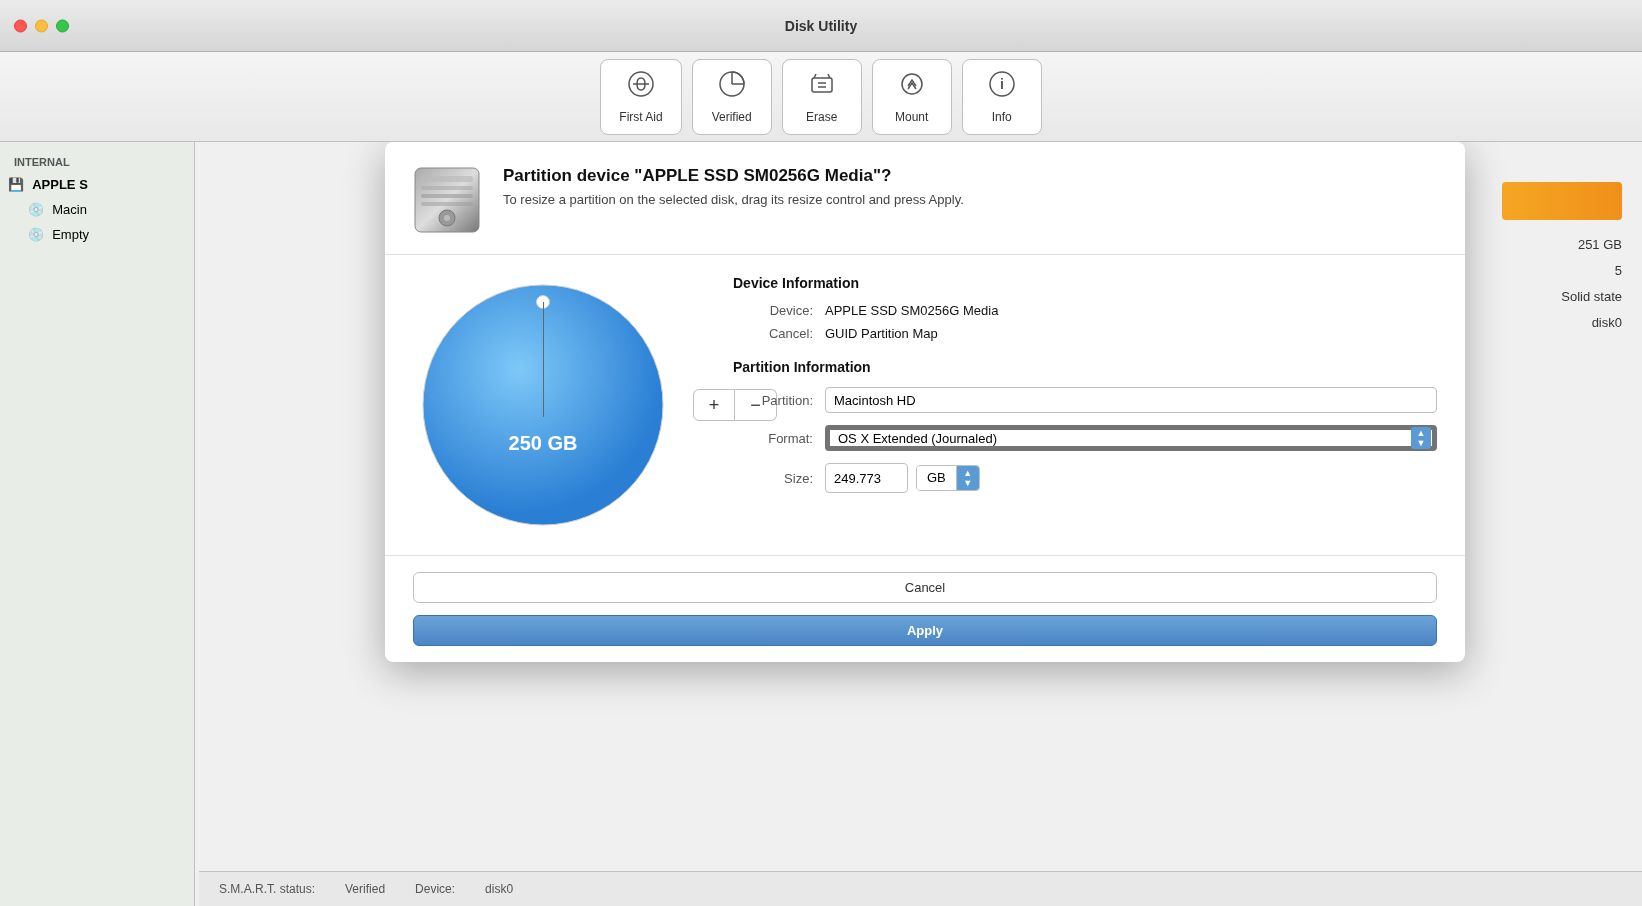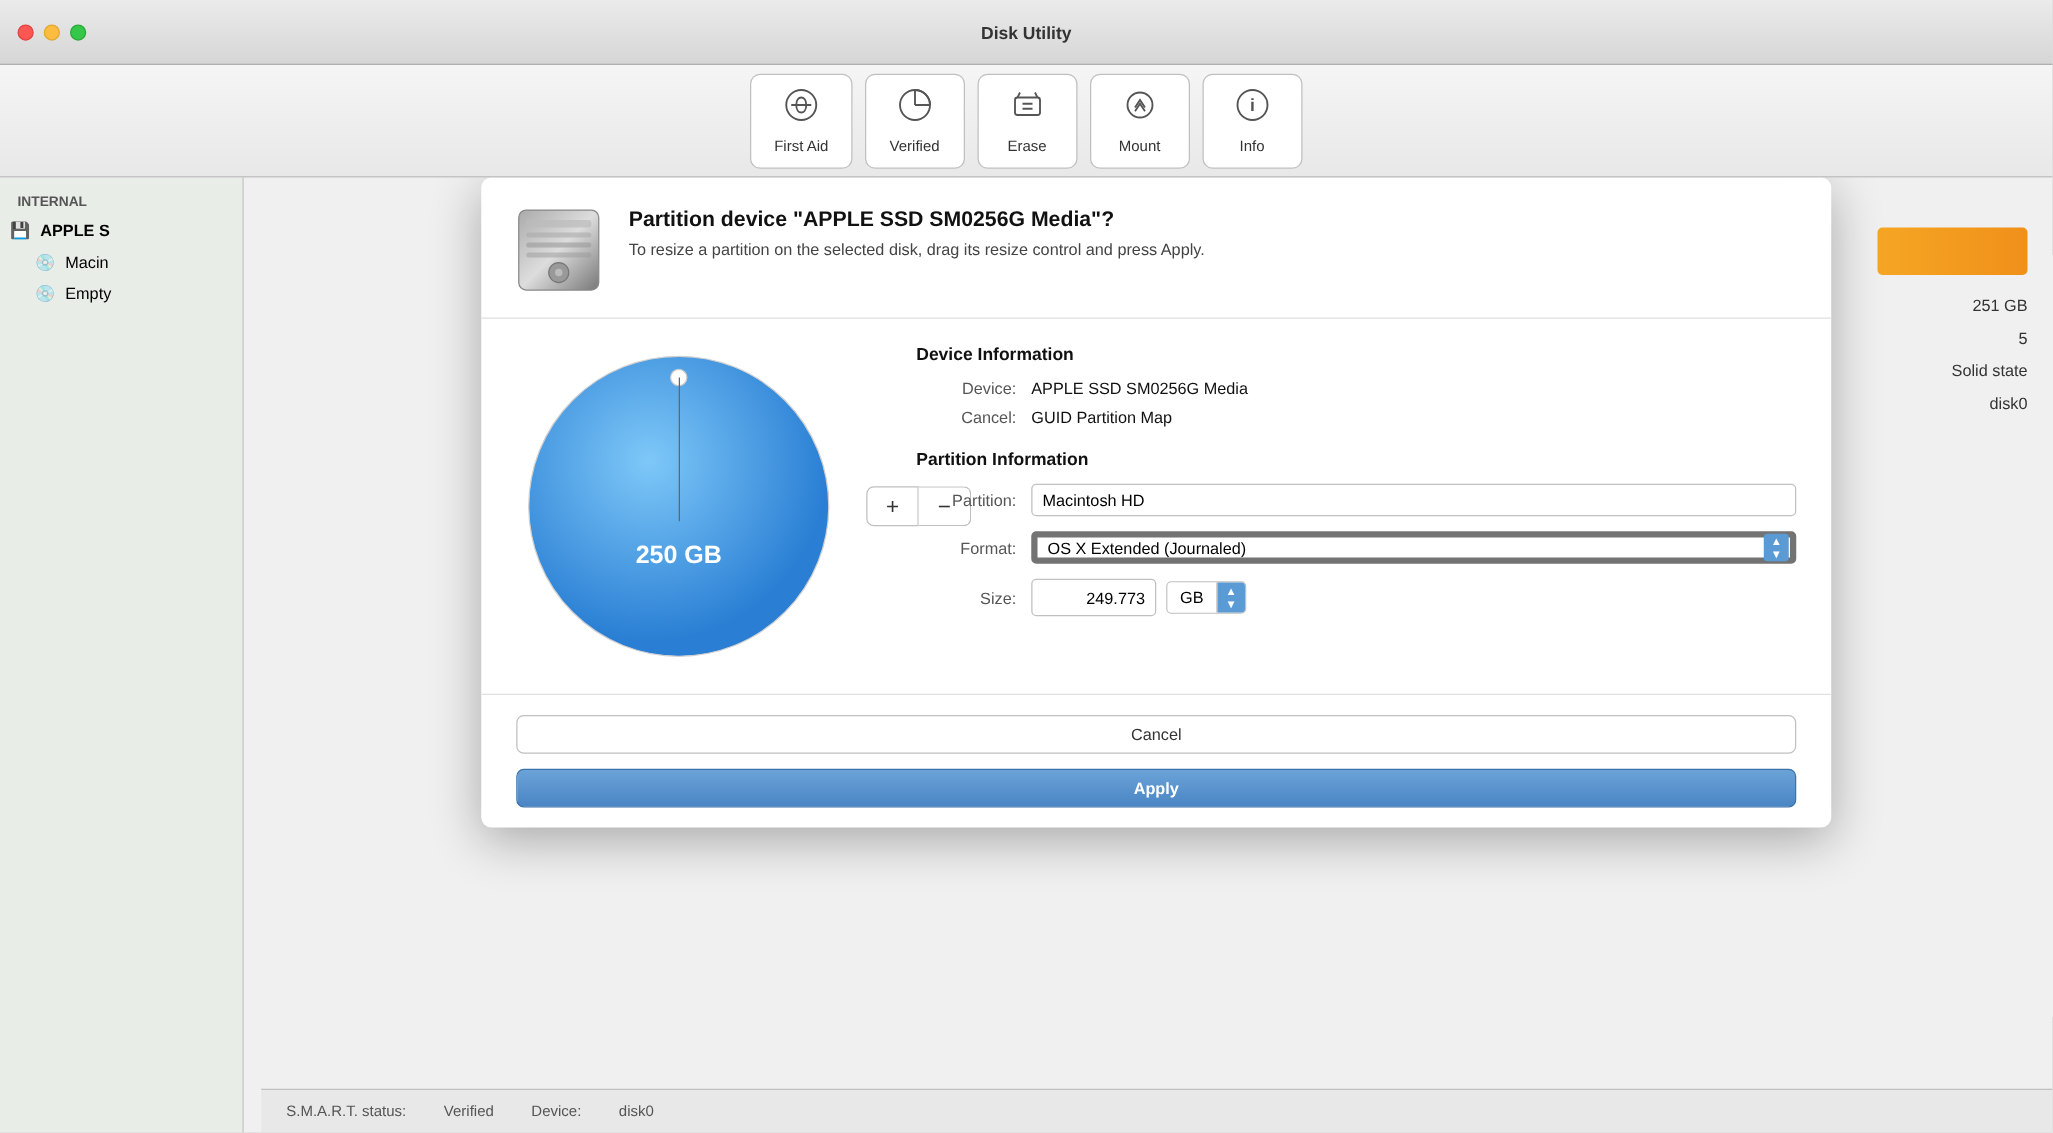--- a/index.html
+++ b/index.html
@@ -325,28 +325,28 @@
       font-size: 9px;
       line-height: 1;
     }
 
     .size-row {
       display: flex;
       align-items: center;
       gap: 8px;
     }
     .size-input {
-      width: 100px;
+      width: 83px;
       height: 26px;
       border: 1px solid #c0c0c0;
       border-radius: 4px;
       padding: 14px 8px;
       font-size: 13px;
       background: white;
-      text-align: right;
+      text-align: left;
     }
     .unit-selector {
       display: flex;
       align-items: center;
       border: 1px solid #c0c0c0;
       border-radius: 4px;
       overflow: hidden;
       height: 26px;
     }
     .unit-label {
@@ -398,21 +398,21 @@
       font-size: 13px;
       cursor: pointer;
       color: white;
       font-weight: 600;
     }
 
     
     .smart-bar {
       position: absolute;
       bottom: 0;
-      left: 14px;
+      left: 4px;
       right: 0;
       height: 35px;
       background: #e8e8e8;
       border-top: 1px solid #c0c0c0;
       display: flex;
       align-items: center;
       padding: 0 20px;
       font-size: 12px;
       color: #555;
       gap: 30px;

